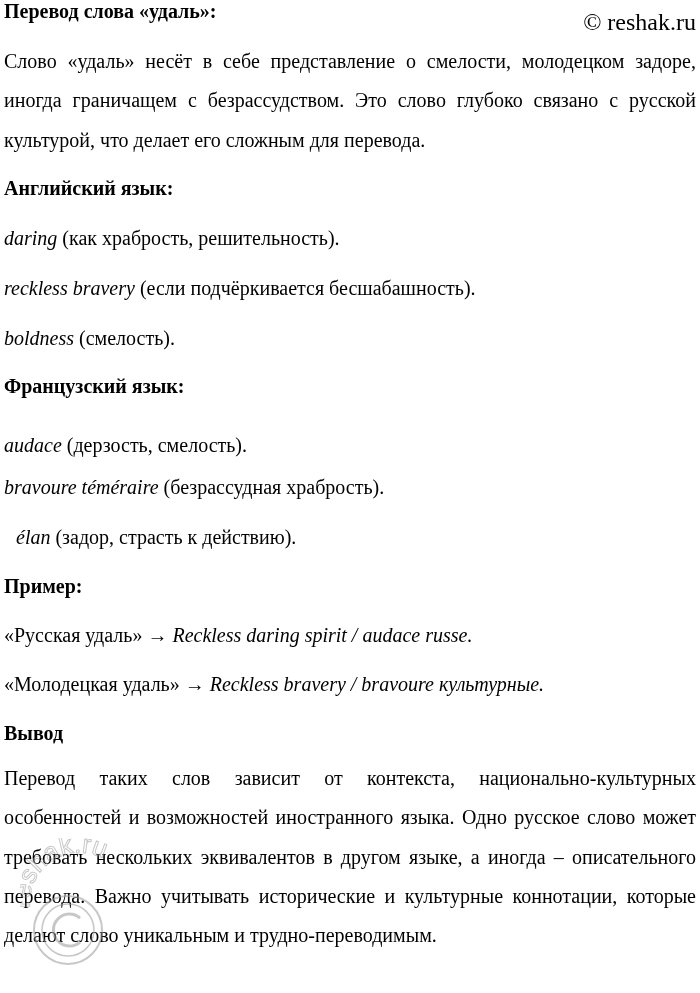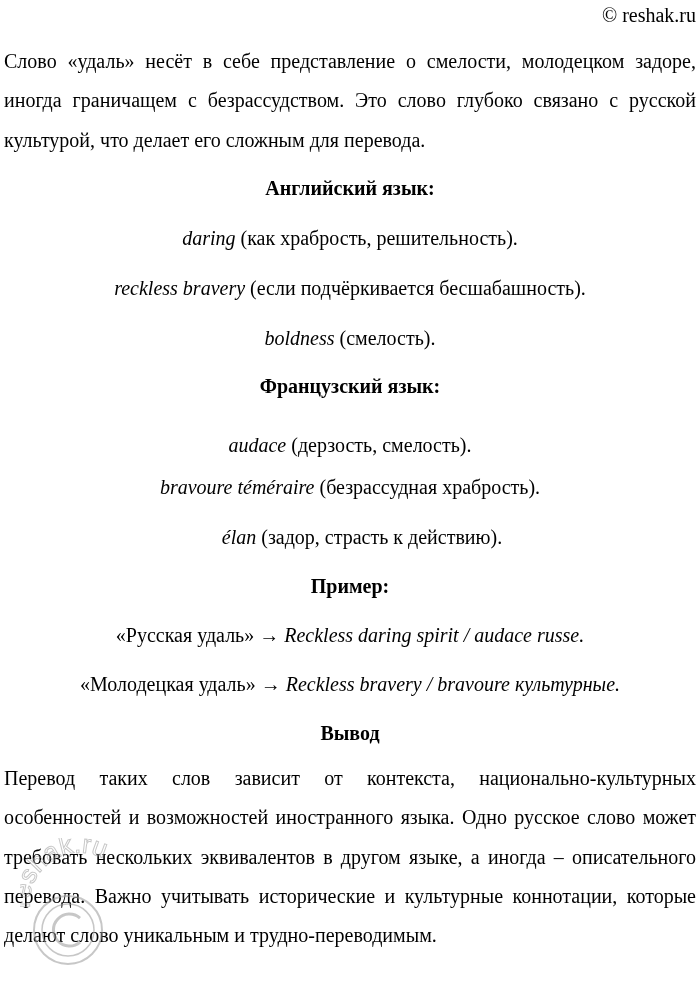--- a/index.html
+++ b/index.html
@@ -27,32 +27,31 @@
       position: absolute;
       left: 0;
       top: 0;
       font-weight: bold;
       font-size: 20px;
       line-height: 22px;
     }
     .copyright {
       position: absolute;
       right: 0;
-      top: 4px;
-      font-size: 20px;
+      top: 11px;
+      font-size: 24px;
       line-height: 22px;
     }
     .block {
       position: absolute;
       left: 4px;
       width: 692px;
       font-size: 20px;
       line-height: 39.3px;
       margin: 0;
-      text-align: center;
     }
     .justify {
       text-align: justify;
       text-align-last: left;
     }
     .heading {
       font-weight: bold;
       line-height: 24px;
     }
     .single {
@@ -67,20 +66,21 @@
       width: 140px;
       height: 150px;
       pointer-events: none;
       opacity: 0.55;
     }
   </style>
 </head>
 <body>
 
 <div class="header-row">
+  <span class="title">Перевод слова «удаль»:</span>
   <span class="copyright">© reshak.ru</span>
 </div>
 
 <p class="block justify" style="top:42px;">Слово «удаль» несёт в себе представление о смелости, молодецком задоре, иногда граничащем с безрассудством. Это слово глубоко связано с русской культурой, что делает его сложным для перевода.</p>
 
 <div class="block heading" style="top:176px;">Английский язык:</div>
 
 <div class="block single" style="top:226px;">
   <i>daring</i><span> (как храбрость, решительность).</span>
 </div>

